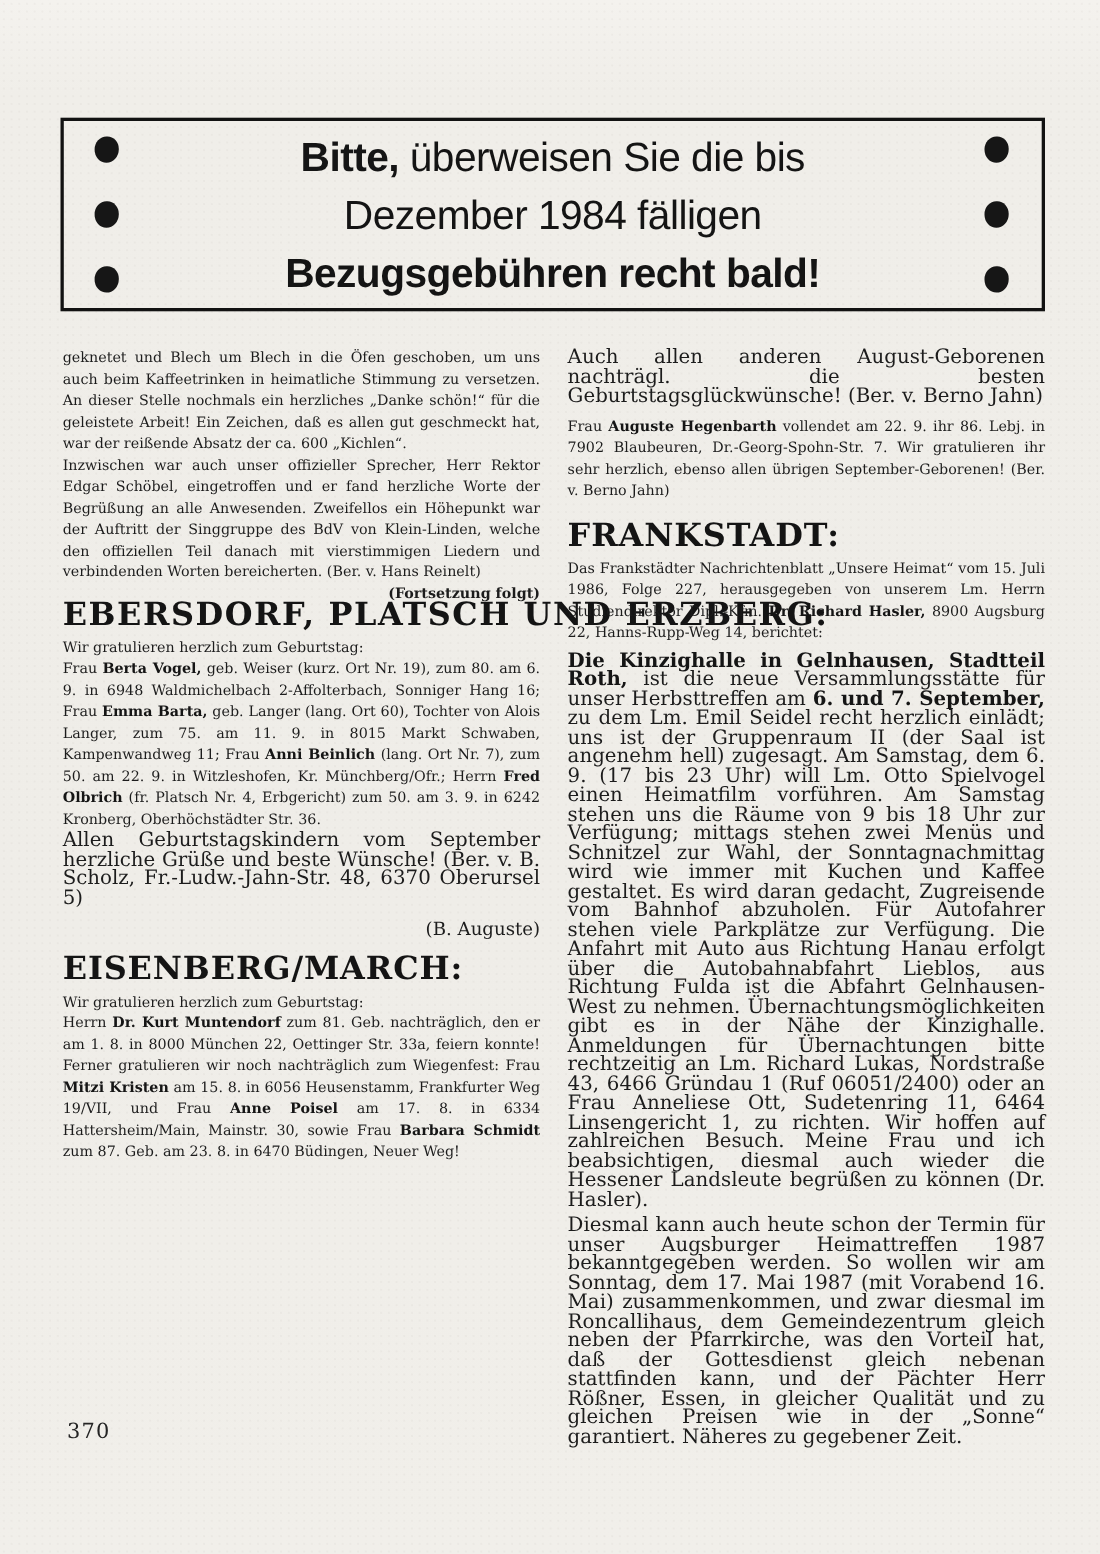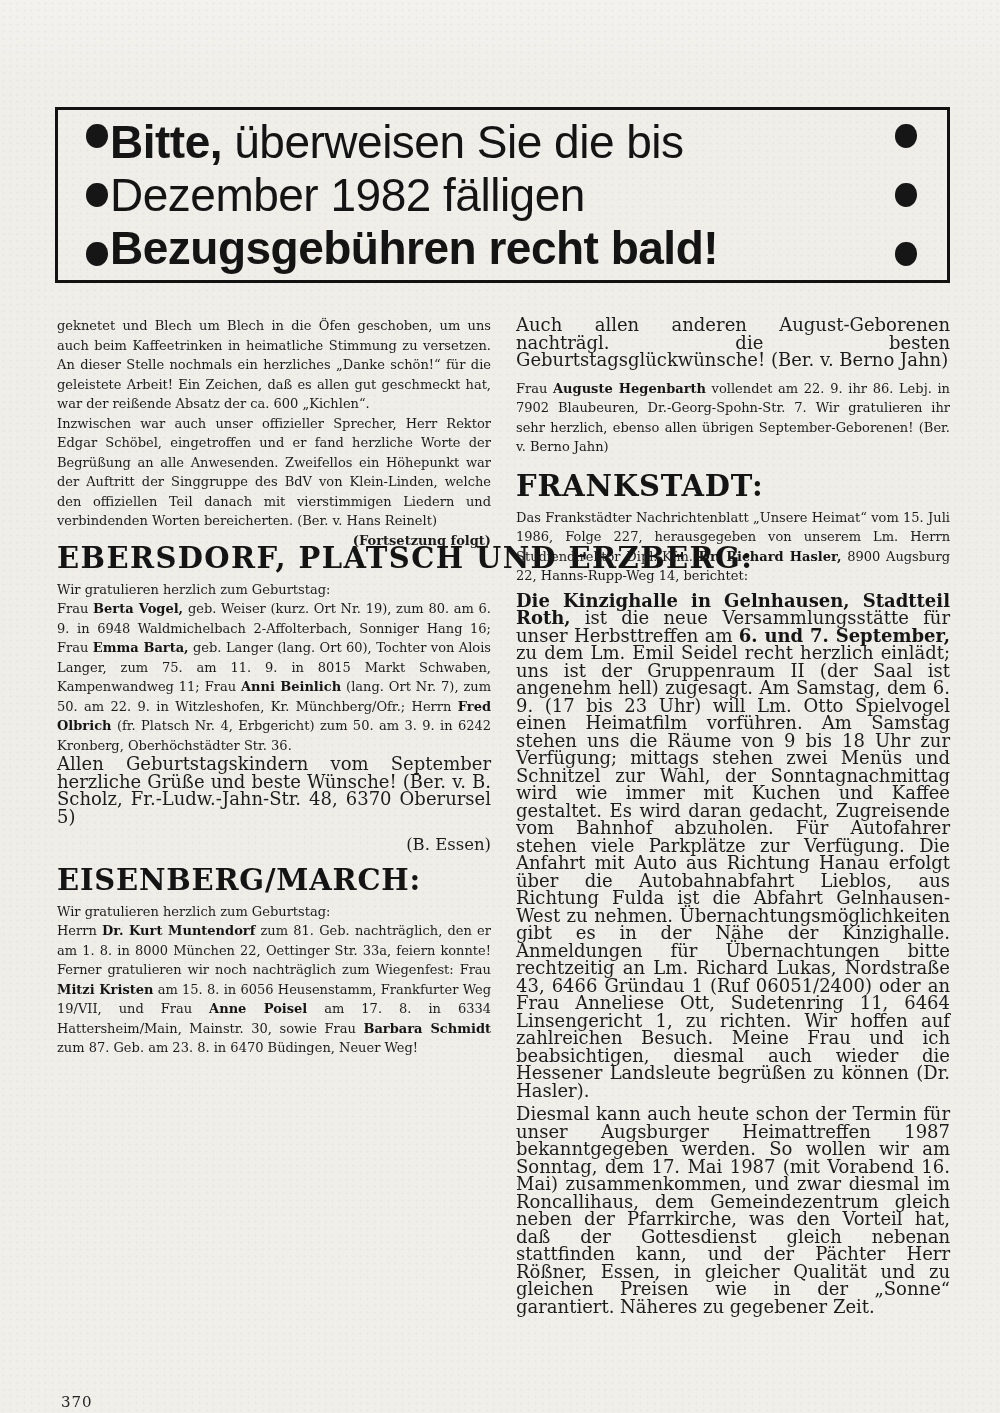--- a/index.html
+++ b/index.html
@@ -27,22 +27,23 @@
     padding:14px 0;width:24px;
   }
   .bullet-col.left{margin-left:28px;}
   .bullet-col.right{margin-right:28px;}
   .bullet{
     width:22px;height:24px;border-radius:50% 48% 52% 50%;
     background:#161616;
   }
   .banner-text{
     flex:1;display:flex;flex-direction:column;justify-content:center;
+    text-align:center;
     font-family:"Liberation Sans","DejaVu Sans",sans-serif;
-    font-size:46px;line-height:53px;color:#141414;
+    font-size:37px;line-height:53px;color:#141414;
     letter-spacing:-0.5px;
   }
   .banner-text .bold{font-weight:bold;}
   .banner-line{white-space:nowrap;}
   
   .columns{
     position:absolute;left:57px;top:316px;width:893px;
     display:flex;gap:25px;
   }
   .col{width:434px;}
@@ -62,58 +63,58 @@
     letter-spacing:0.8px;margin:0 0 9px 0;color:#141414;
     white-space:nowrap;
   }
   .heading.spread{letter-spacing:1.4px;}
   .space-above{margin-top:12px;}
   .tail-right{float:right;font-weight:bold;}
   .right-line{text-align:right;margin:0;font-size:16.5px;line-height:19.5px;}
   b{font-weight:bold;color:#151515;}
   
   .page-number{
-    position:absolute;left:61px;top:1393px;
-    font-size:15px;letter-spacing:1px;color:#242424;
+    position:absolute;left:61px;top:1290px;
+    font-size:19px;letter-spacing:1px;color:#242424;
   }
 </style>
 </head>
 <body>
 
 <div class="page">
 
   <div class="banner">
     <div class="bullet-col left">
       <div class="bullet"></div>
       <div class="bullet"></div>
       <div class="bullet"></div>
     </div>
     <div class="banner-text">
       <div class="banner-line"><b>Bitte,</b> überweisen Sie die bis</div>
-      <div class="banner-line">Dezember 1982 fälligen</div>
+      <div class="banner-line">Dezember 1984 fälligen</div>
       <div class="banner-line bold">Bezugsgebühren recht bald!</div>
     </div>
     <div class="bullet-col right">
       <div class="bullet"></div>
       <div class="bullet"></div>
       <div class="bullet"></div>
     </div>
   </div>
 
   <div class="columns">
 
     <div class="col">
       <p class="p mb0">geknetet und Blech um Blech in die Öfen geschoben, um uns auch beim Kaffeetrinken in heimatliche Stimmung zu versetzen. An dieser Stelle nochmals ein herzliches „Danke schön!“ für die geleistete Arbeit! Ein Zeichen, daß es allen gut geschmeckt hat, war der reißende Absatz der ca. 600 „Kichlen“.</p>
       <p class="p mb-md"><span>Inzwischen war auch unser offizieller Sprecher, Herr Rektor Edgar Schöbel, eingetroffen und er fand herzliche Worte der Begrüßung an alle Anwesenden. Zweifellos ein Höhepunkt war der Auftritt der Singgruppe des BdV von Klein-Linden, welche den offiziellen Teil danach mit vierstimmigen Liedern und verbindenden Worten bereicherten. (Ber. v. Hans Reinelt)</span> <span class="tail-right">(Fortsetzung folgt)</span></p>
 
       <h2 class="heading spread">EBERSDORF, PLATSCH UND ERZBERG:</h2>
       <p class="p lead mb0">Wir gratulieren herzlich zum Geburtstag:</p>
       <p class="p mb0">Frau <b>Berta Vogel,</b> geb. Weiser (kurz. Ort Nr. 19), zum 80. am 6. 9. in 6948 Waldmichelbach 2-Affolterbach, Sonniger Hang 16; Frau <b>Emma Barta,</b> geb. Langer (lang. Ort 60), Tochter von Alois Langer, zum 75. am 11. 9. in 8015 Markt Schwaben, Kampenwandweg 11; Frau <b>Anni Beinlich</b> (lang. Ort Nr. 7), zum 50. am 22. 9. in Witzleshofen, Kr. Münchberg/Ofr.; Herrn <b>Fred Olbrich</b> (fr. Platsch Nr. 4, Erbgericht) zum 50. am 3. 9. in 6242 Kronberg, Oberhöchstädter Str. 36.</p>
       <p class="p small mb-sm">Allen Geburtstagskindern vom September herzliche Grüße und beste Wünsche! (Ber. v. B. Scholz, Fr.-Ludw.-Jahn-Str. 48, 6370 Oberursel 5)</p>
-      <p class="right-line">(B. Essen)</p>
+      <p class="right-line">(B. Auguste)</p>
 
       <h2 class="heading space-above">EISENBERG/MARCH:</h2>
       <p class="p lead mb0">Wir gratulieren herzlich zum Geburtstag:</p>
       <p class="p mb0">Herrn <b>Dr. Kurt Muntendorf</b> zum 81. Geb. nachträglich, den er am 1. 8. in 8000 München 22, Oettinger Str. 33a, feiern konnte! Ferner gratulieren wir noch nachträglich zum Wiegenfest: Frau <b>Mitzi Kristen</b> am 15. 8. in 6056 Heusenstamm, Frankfurter Weg 19/VII, und Frau <b>Anne Poisel</b> am 17. 8. in 6334 Hattersheim/Main, Mainstr. 30, sowie Frau <b>Barbara Schmidt</b> zum 87. Geb. am 23. 8. in 6470 Büdingen, Neuer Weg!</p>
     </div>
 
     <div class="col">
       <p class="p small mb-sm">Auch allen anderen August-Geborenen nachträgl. die besten Geburtstagsglückwünsche! (Ber. v. Berno Jahn)</p>
       <p class="p mb-lg">Frau <b>Auguste Hegenbarth</b> vollendet am 22. 9. ihr 86. Lebj. in 7902 Blaubeuren, Dr.-Georg-Spohn-Str. 7. Wir gratulieren ihr sehr herzlich, ebenso allen übrigen September-Geborenen! (Ber. v. Berno Jahn)</p>
 

